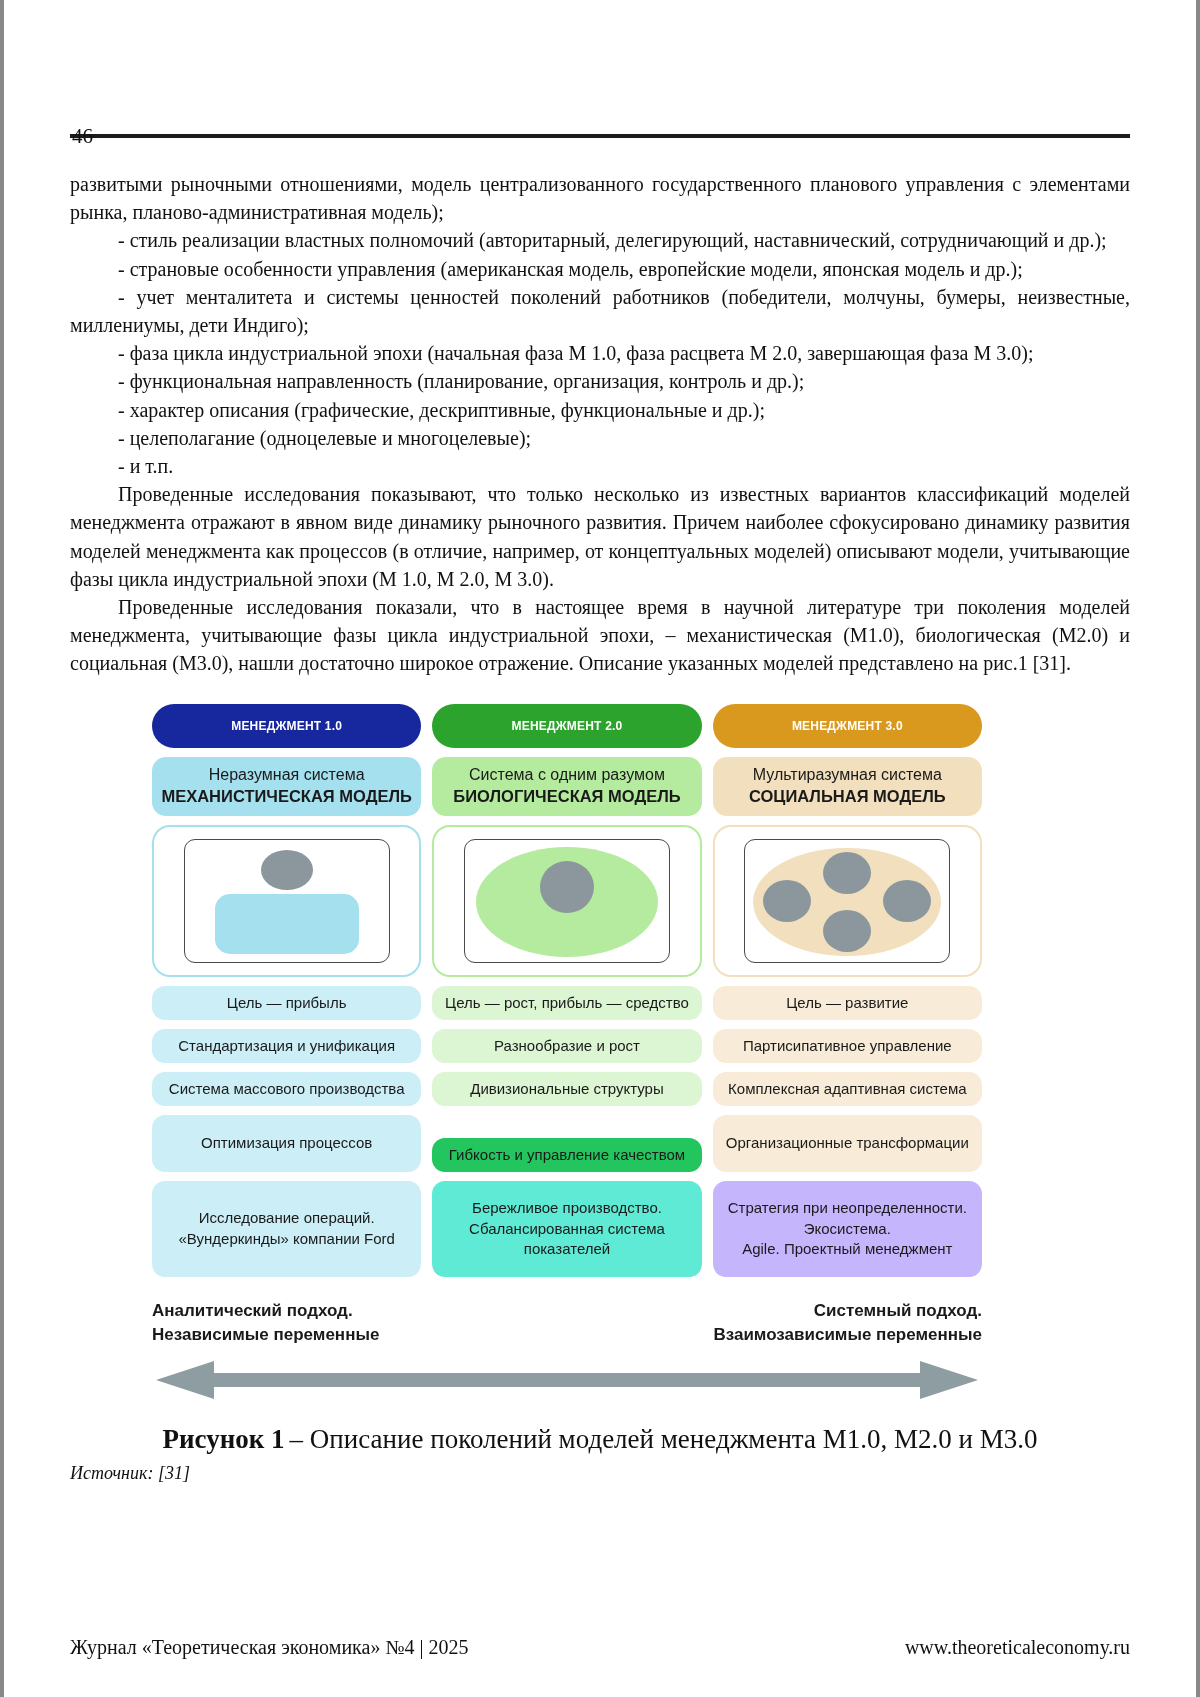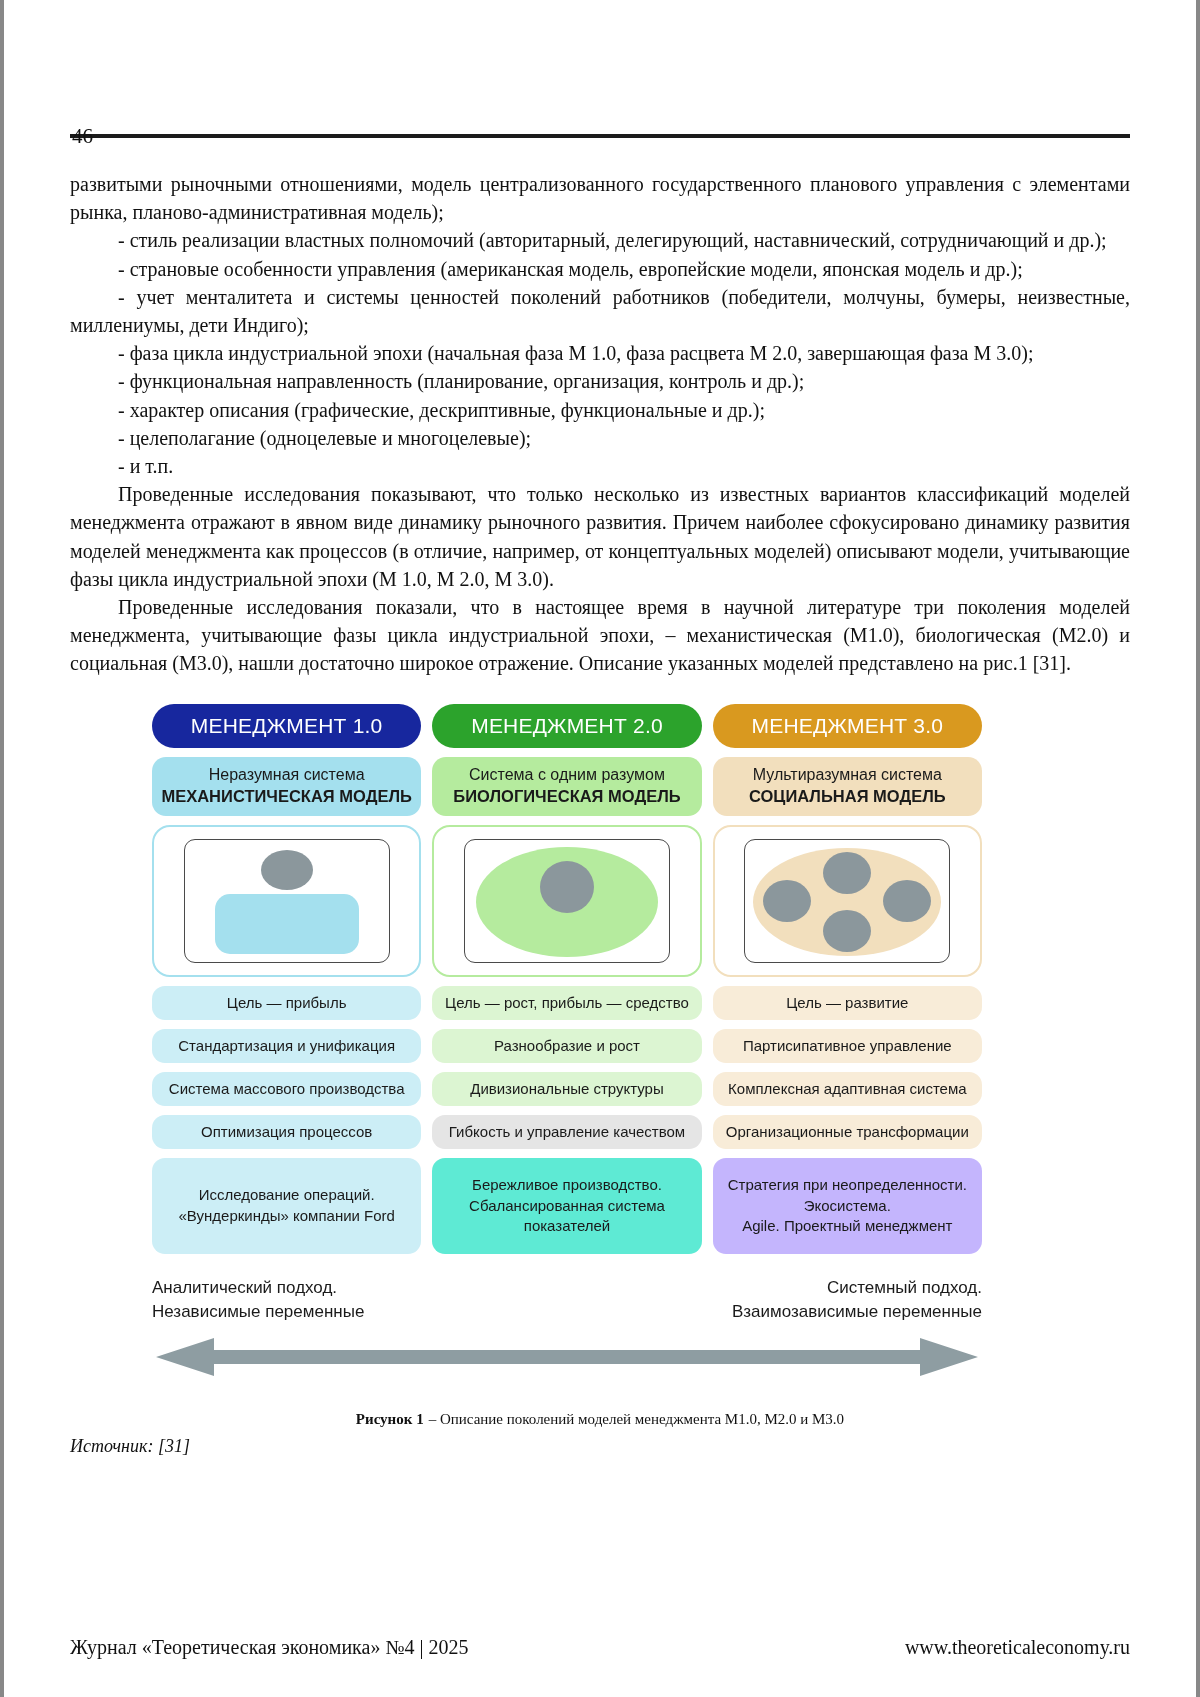--- a/index.html
+++ b/index.html
@@ -43,21 +43,21 @@
   .fig-grid {
     display: grid;
     grid-template-columns: repeat(3, 1fr);
     column-gap: 11px;
     row-gap: 9px;
   }
   .pill-header {
     height: 44px;
     border-radius: 22px;
     display: flex; align-items: center; justify-content: center;
-    color: #fff; font-weight: normal; font-size: 21px;
+    color: #fff; font-weight: bold; font-size: 12px;
     letter-spacing: .2px;
   }
   .title-card {
     border-radius: 14px;
     padding: 9px 6px 10px 6px;
     text-align: center;
   }
   .title-card .sys   { font-size: 16px; margin-bottom: 3px; }
   .title-card .model { font-size: 16.5px; font-weight: bold; }
   .illus {
@@ -95,29 +95,29 @@
     text-align: center;
     font-size: 15px;
     padding: 5px 6px;
     line-height: 1.35;
   }
   .row-pill.tall { min-height: 96px; }
   .pre { white-space: pre-line; }
   .approach {
     display: flex; justify-content: space-between;
     margin-top: 22px;
-    font-weight: normal; font-size: 17px; line-height: 1.45; gap: 40px;
+    font-weight: bold; font-size: 17px; line-height: 1.45; gap: 40px;
   }
   .approach .right { text-align: right; }
   .arrow-wrap { margin-top: 10px; }
   
   .caption {
-    margin: 28px 66px 0 66px;
+    margin: 18px 66px 0 66px;
     text-align: center;
-    font-size: 15px;
+    font-size: 27px;
   }
   .caption b { font-weight: bold; }
   .caption span { margin-left: 5px; }
   .source {
     margin: 8px 66px 0 66px;
     font-style: italic;
     font-size: 18px;
   }
   .footer {
     position: absolute;
@@ -197,21 +197,21 @@
 
       <div class="row-pill" style="background: rgb(204, 238, 246);">Стандартизация и унификация</div>
       <div class="row-pill" style="background: rgb(220, 245, 210);">Разнообразие и рост</div>
       <div class="row-pill" style="background: rgb(248, 236, 216);">Партисипативное управление</div>
 
       <div class="row-pill" style="background: rgb(204, 238, 246);">Система массового производства</div>
       <div class="row-pill" style="background: rgb(220, 245, 210);">Дивизиональные структуры</div>
       <div class="row-pill" style="background: rgb(248, 236, 216);">Комплексная адаптивная система</div>
 
       <div class="row-pill" style="background: rgb(204, 238, 246);">Оптимизация процессов</div>
-      <div class="row-pill" style="background: #e5e5e5;">Гибкость и управление качеством</div>
+      <div class="row-pill" style="background: #22c55e; margin-top: 23px;">Гибкость и управление качеством</div>
       <div class="row-pill" style="background: rgb(248, 236, 216);">Организационные трансформации</div>
 
       <div class="row-pill tall pre" style="background: rgb(204, 238, 246);">Исследование операций.
 «Вундеркинды» компании Ford</div>
       <div class="row-pill tall pre" style="background: #5eead4;">Бережливое производство.
 Сбалансированная система
 показателей</div>
       <div class="row-pill tall pre" style="background: #c4b5fd;">Стратегия при неопределенности.
 Экосистема.
 Agile. Проектный менеджмент</div>

